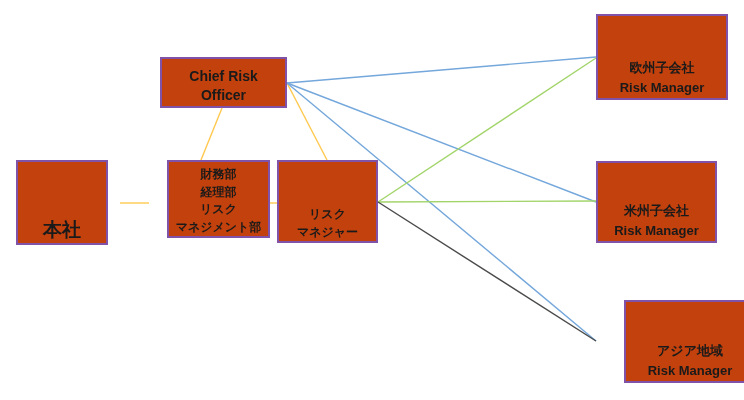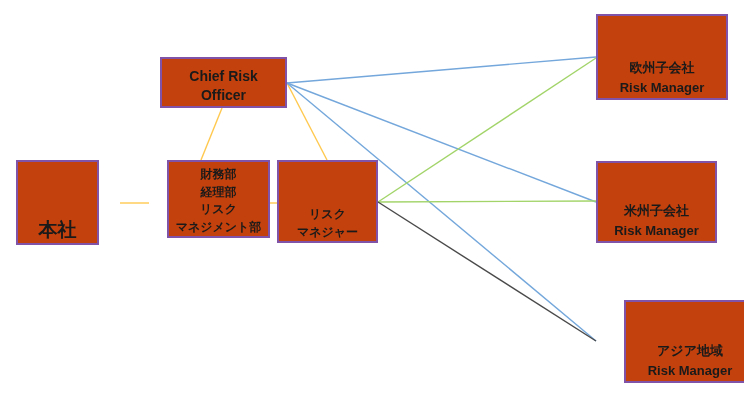--- a/index.html
+++ b/index.html
@@ -39,21 +39,21 @@
     align-items: flex-end;
     justify-content: center;
     text-align: center;
   }
   .node-label {
     white-space: pre-line;
     font-weight: bold;
     color: #1a1a1a;
   }
   
-  #node-headquarters   { left: 16px;  top: 160px; width: 83px; height: 85px; }
+  #node-headquarters   { left: 16px;  top: 160px; width: 92px; height: 85px; }
   #node-headquarters .node-label { font-size: 19px; }
   #node-finance        { left: 149px; top: 160px; width: 103px; height: 78px; margin-left: 18px; }
   #node-finance .node-label { font-size: 12px; line-height: 1.45; }
   #node-cro            { left: 160px; top: 57px;  width: 127px; height: 51px; }
   #node-cro .node-label { font-size: 14px; line-height: 1.4; }
   #node-riskmanager    { left: 277px; top: 160px; width: 101px; height: 83px; }
   #node-riskmanager .node-label { font-size: 12px; line-height: 1.5; }
   #node-europe         { left: 596px; top: 14px;  width: 132px; height: 86px; }
   #node-americas       { left: 596px; top: 161px; width: 121px; height: 82px; }
   #node-asia           { left: 596px; top: 300px; width: 132px; height: 83px; margin-left: 28px; }

